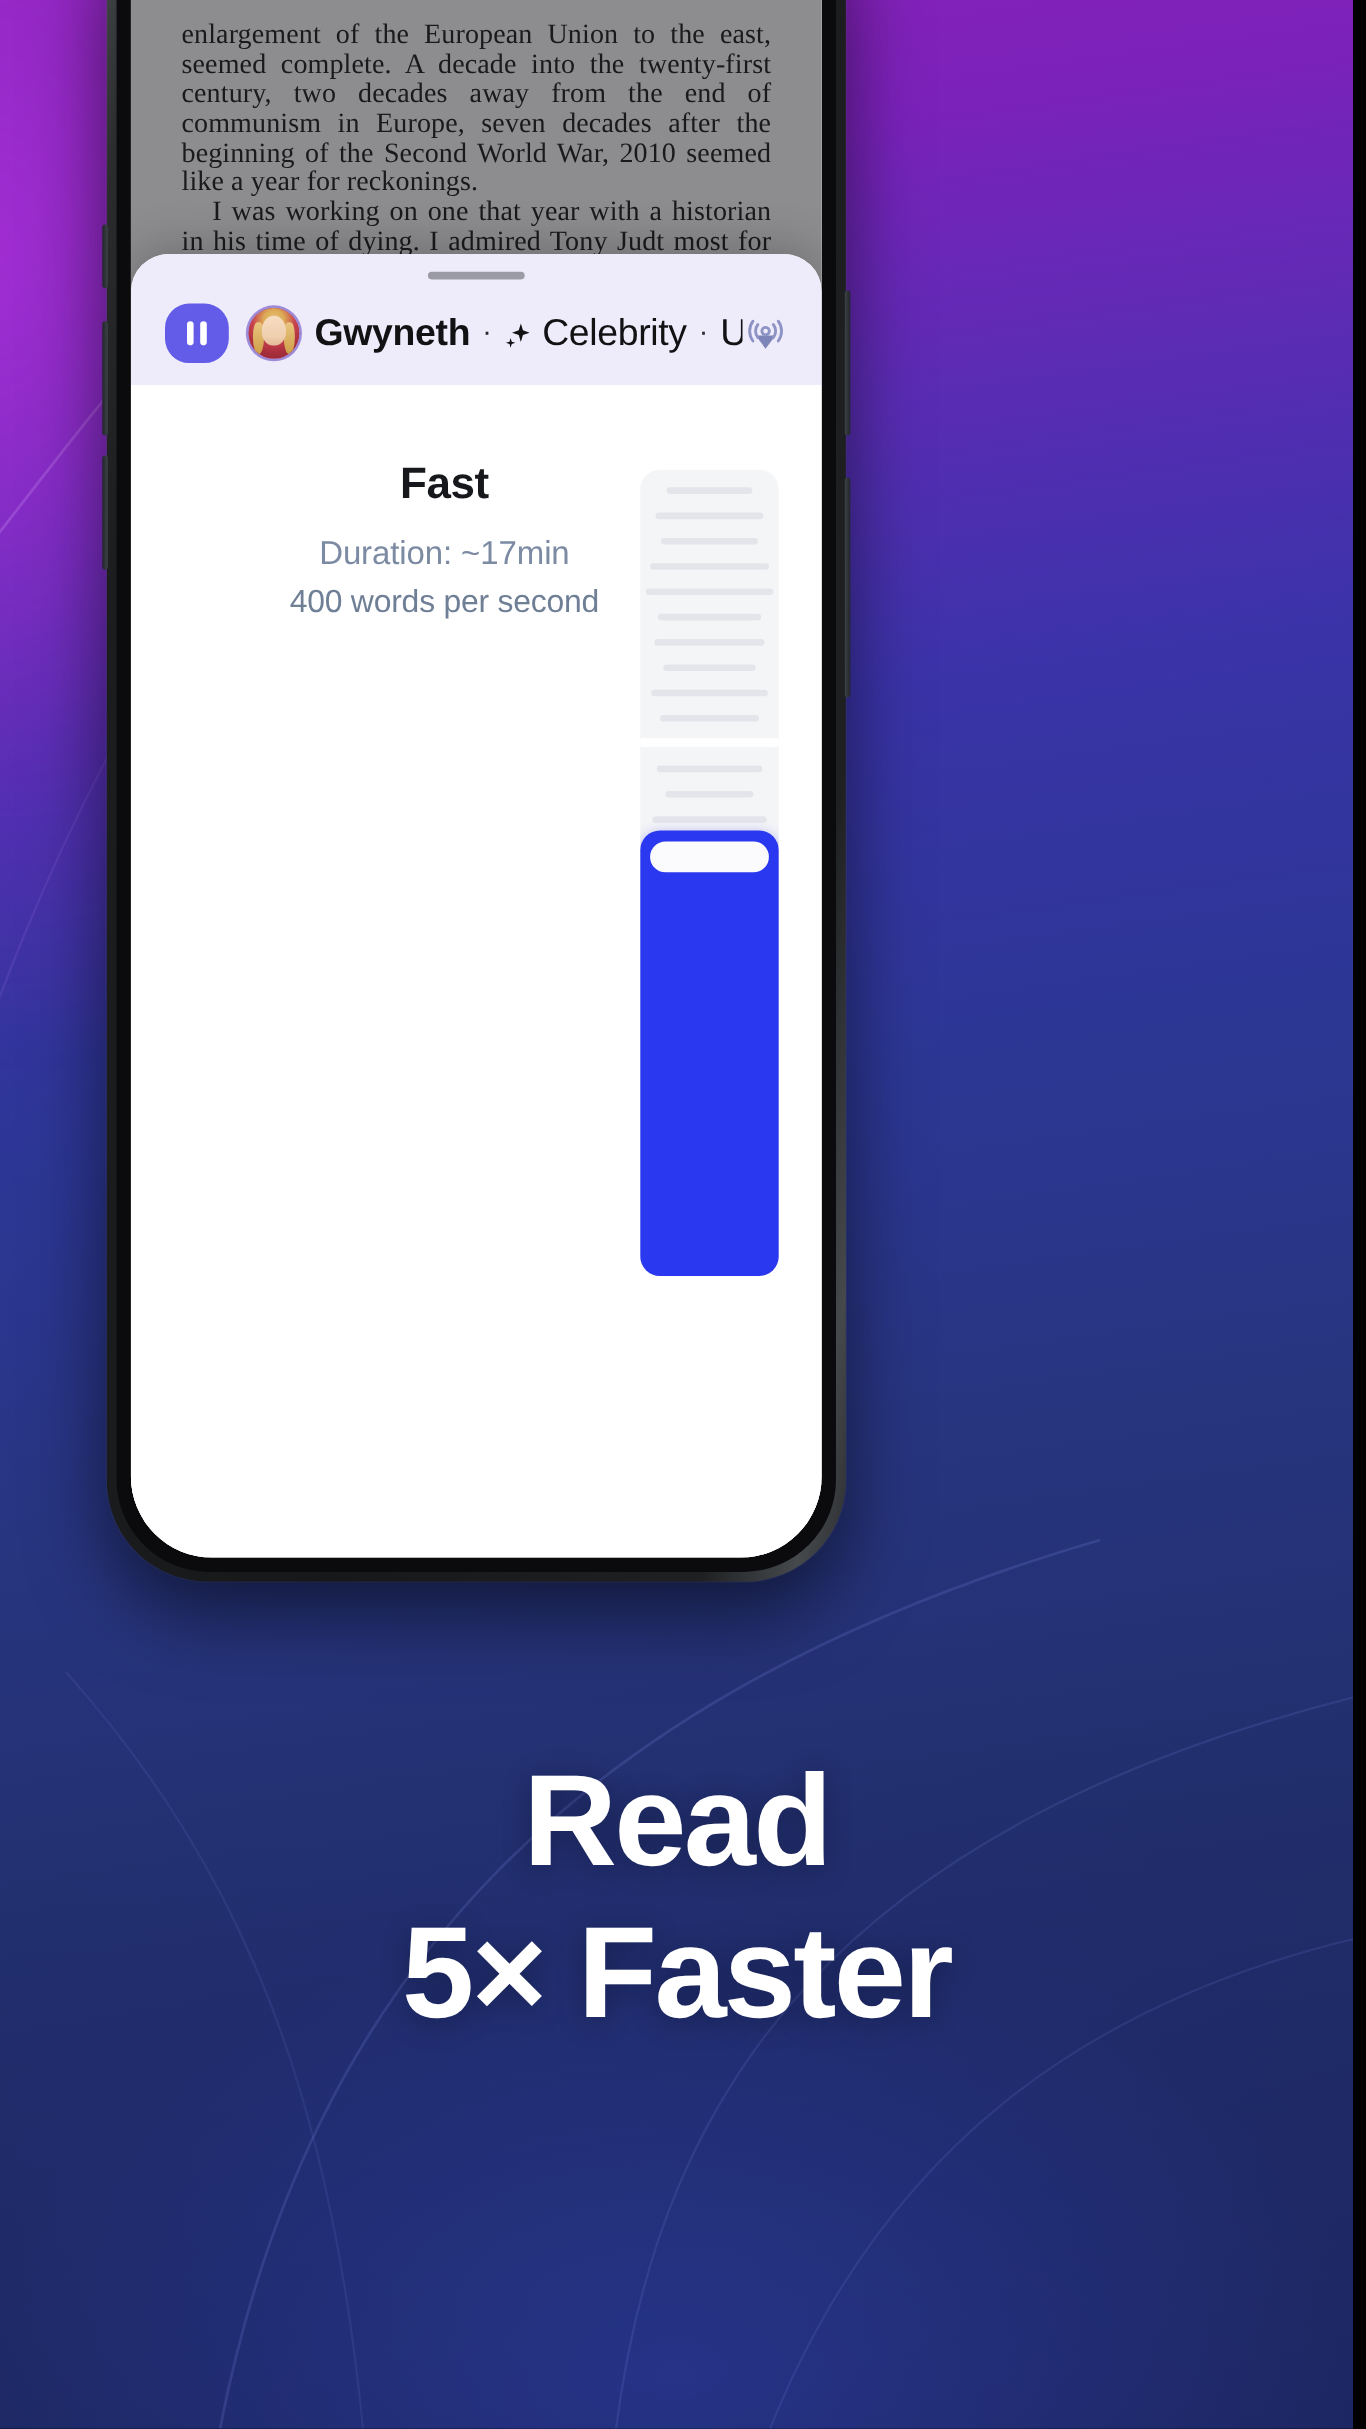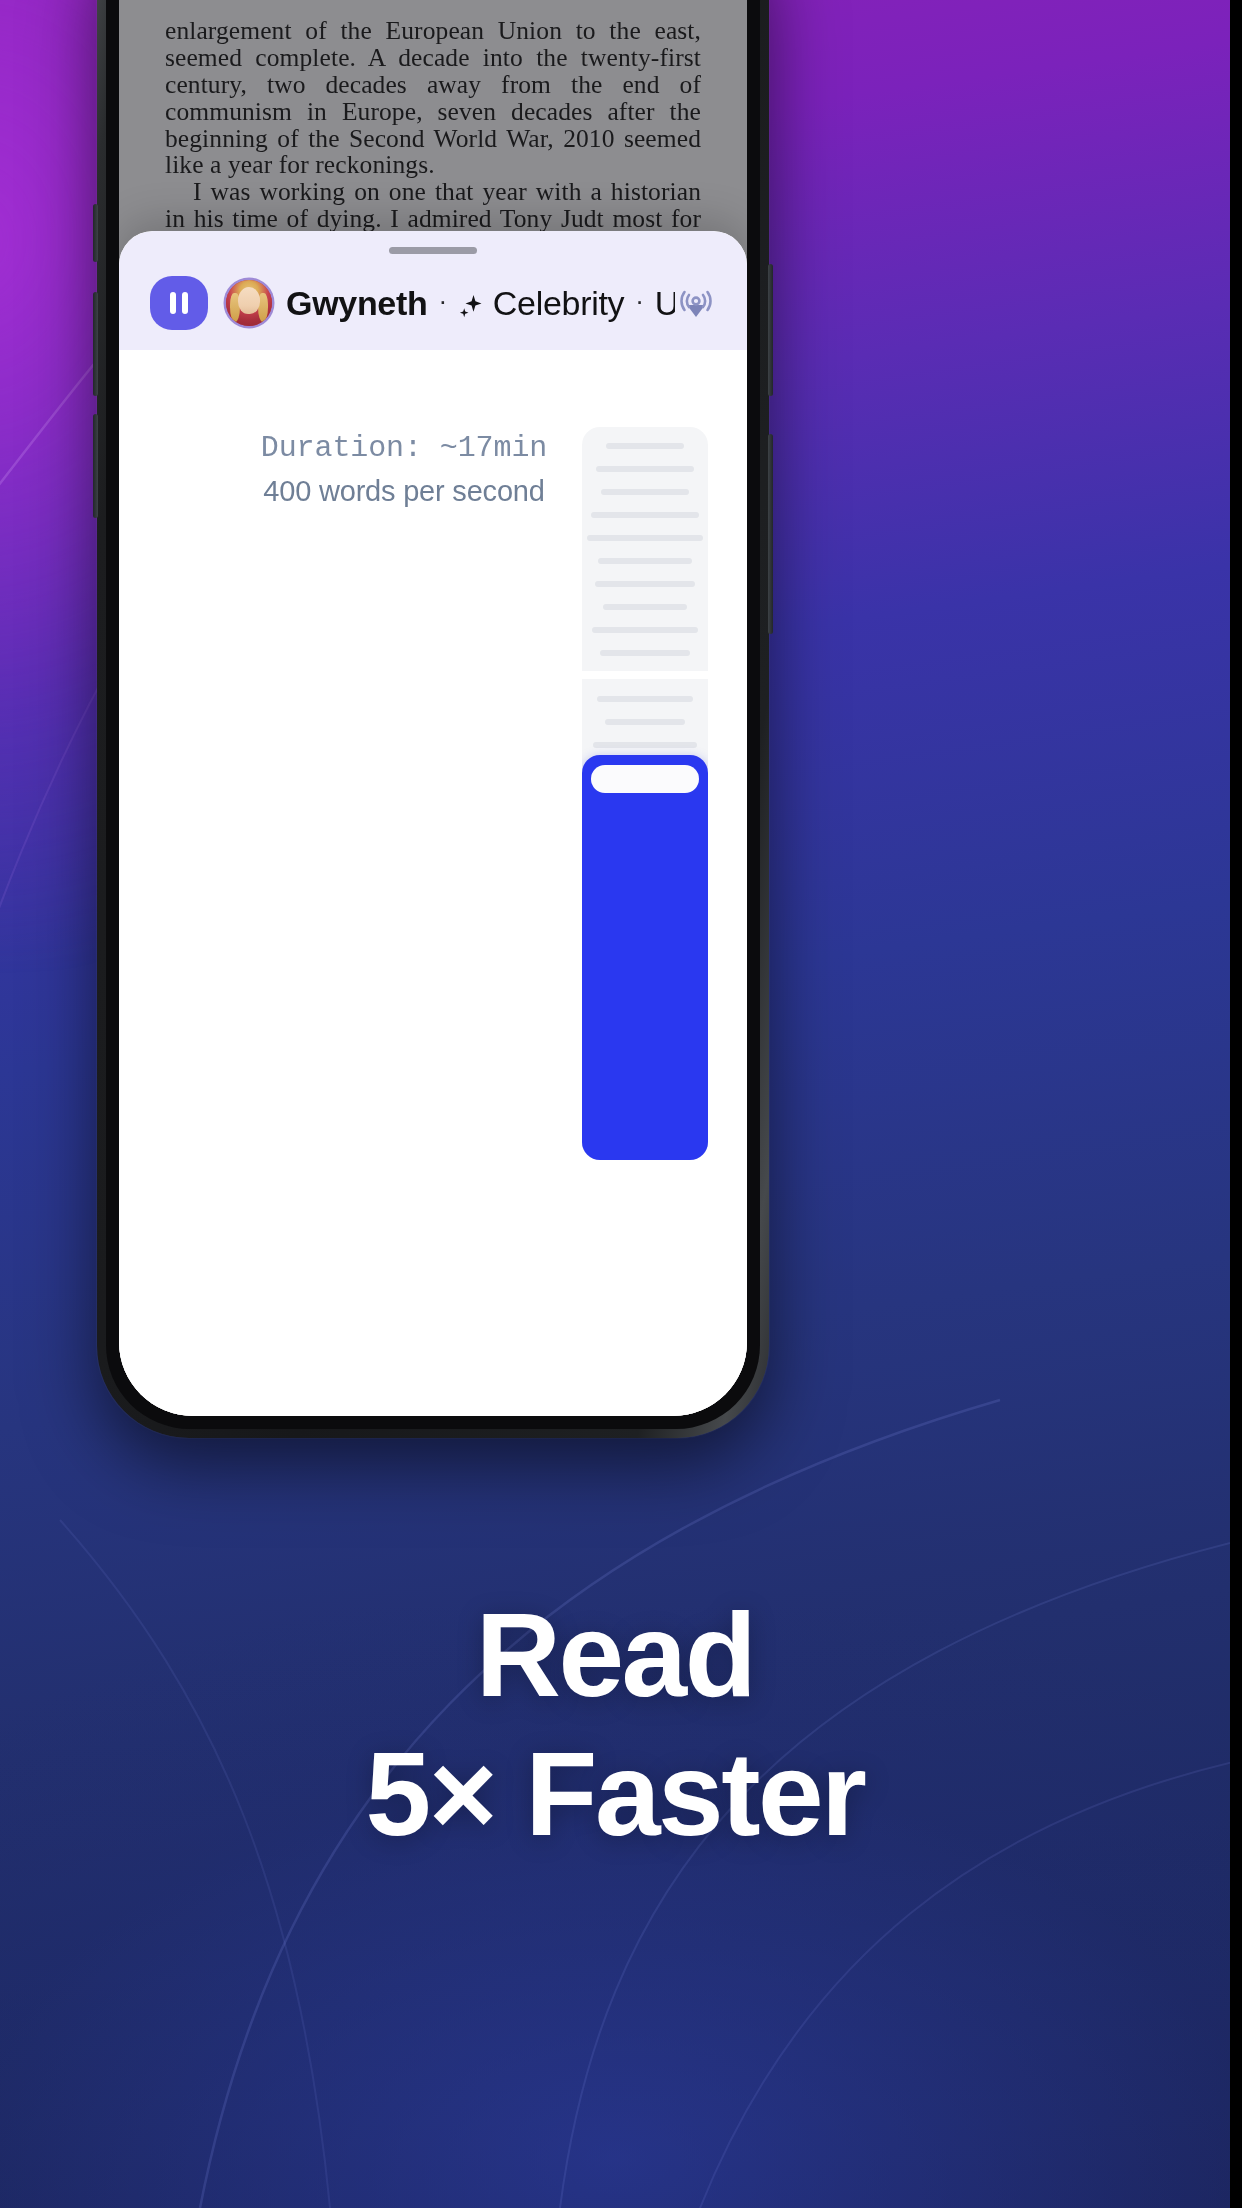--- a/index.html
+++ b/index.html
@@ -269,25 +269,24 @@
     width: 570px;
     text-align: center;
   }
   .speed-title {
     font-size: 40px;
     font-weight: 700;
     color: #17181c;
     letter-spacing: -0.4px;
   }
   .speed-duration {
-    margin-top: 13px;
+    margin-top: 24px;
     font-size: 30px;
     color: #7c8ba3;
     letter-spacing: -0.1px;
-    font-family: Liberation Mono, monospace;
   }
 
   .boost-badge {
     display: inline-flex;
     align-items: center;
     gap: 9px;
     background: #dbf5e0;
     color: #20a53c;
     border-radius: 12px;
     padding: 9px 17px 10px 15px;
@@ -477,20 +476,21 @@
                 <circle cx="21" cy="18" r="3.4" stroke="#8d93c4" stroke-width="2.6" fill="none"></circle>
               </svg>
             </span>
 
           </div>
         </div>
 
         <div class="sheet-body">
 
           <div class="speed-panel">
+            <div class="speed-title">Fast</div>
             <div class="speed-duration">Duration: ~17min</div>
 
 
 
             <div class="wps">400 words per second</div>
           </div>
 
           <div class="page-slider">
             <div class="slider-lines" id="sliderLines">
                 <div class="sl-line" style="width: 62%;"></div>

